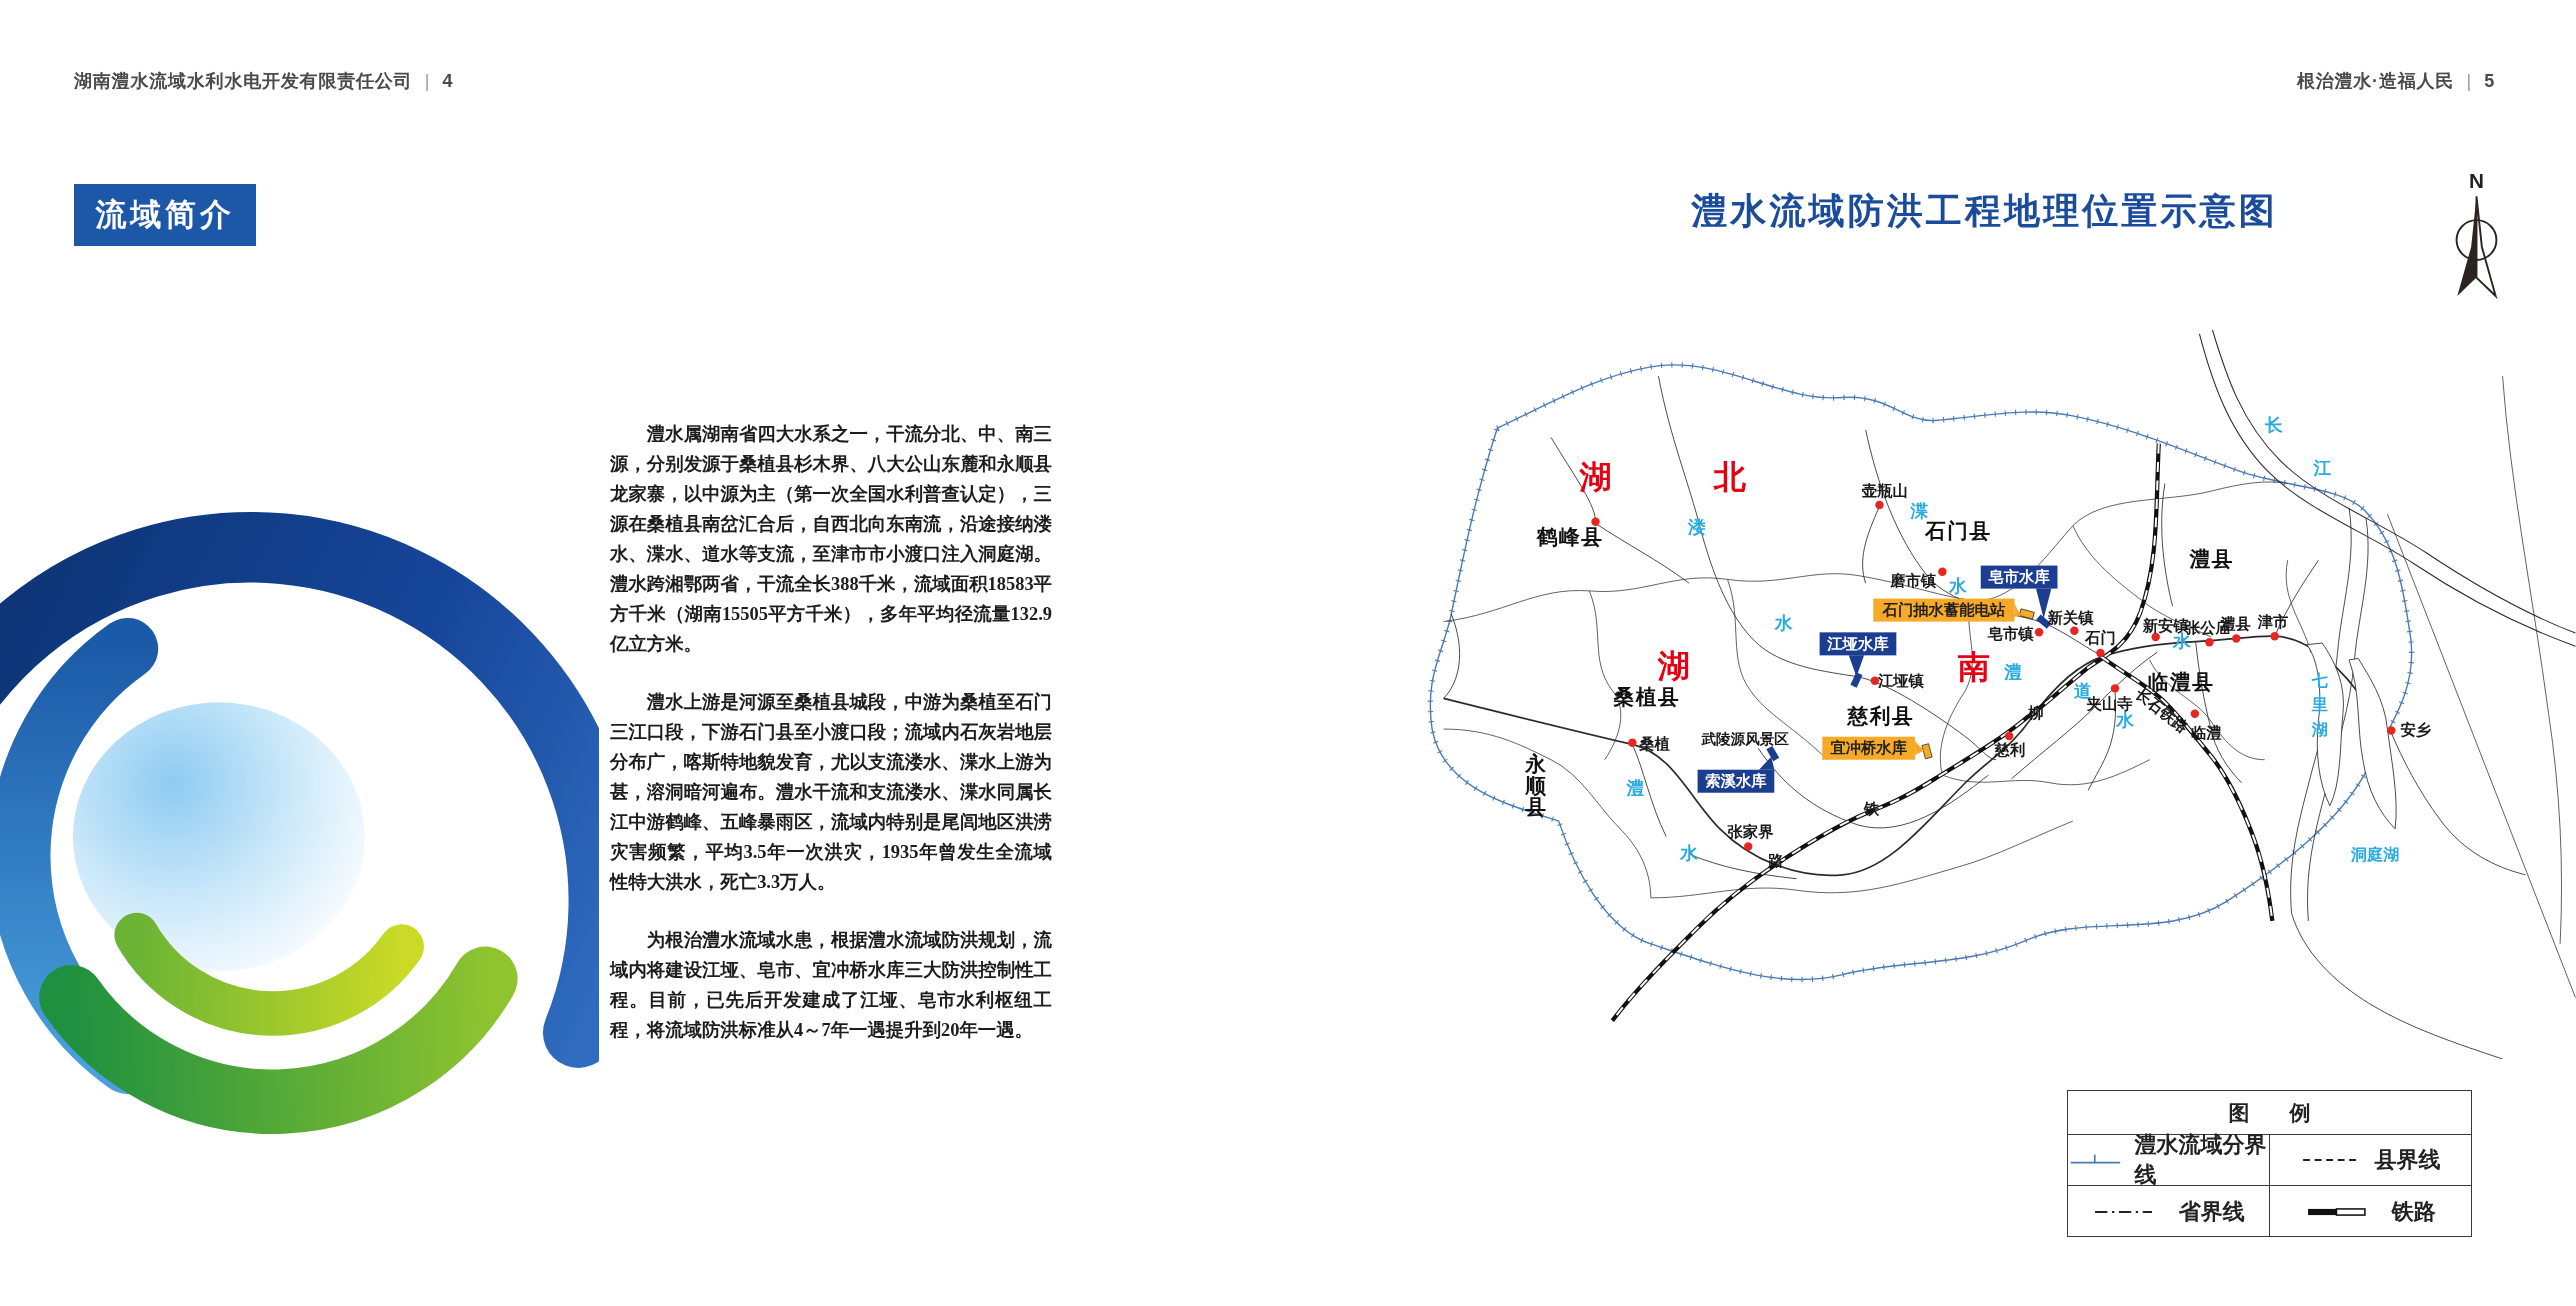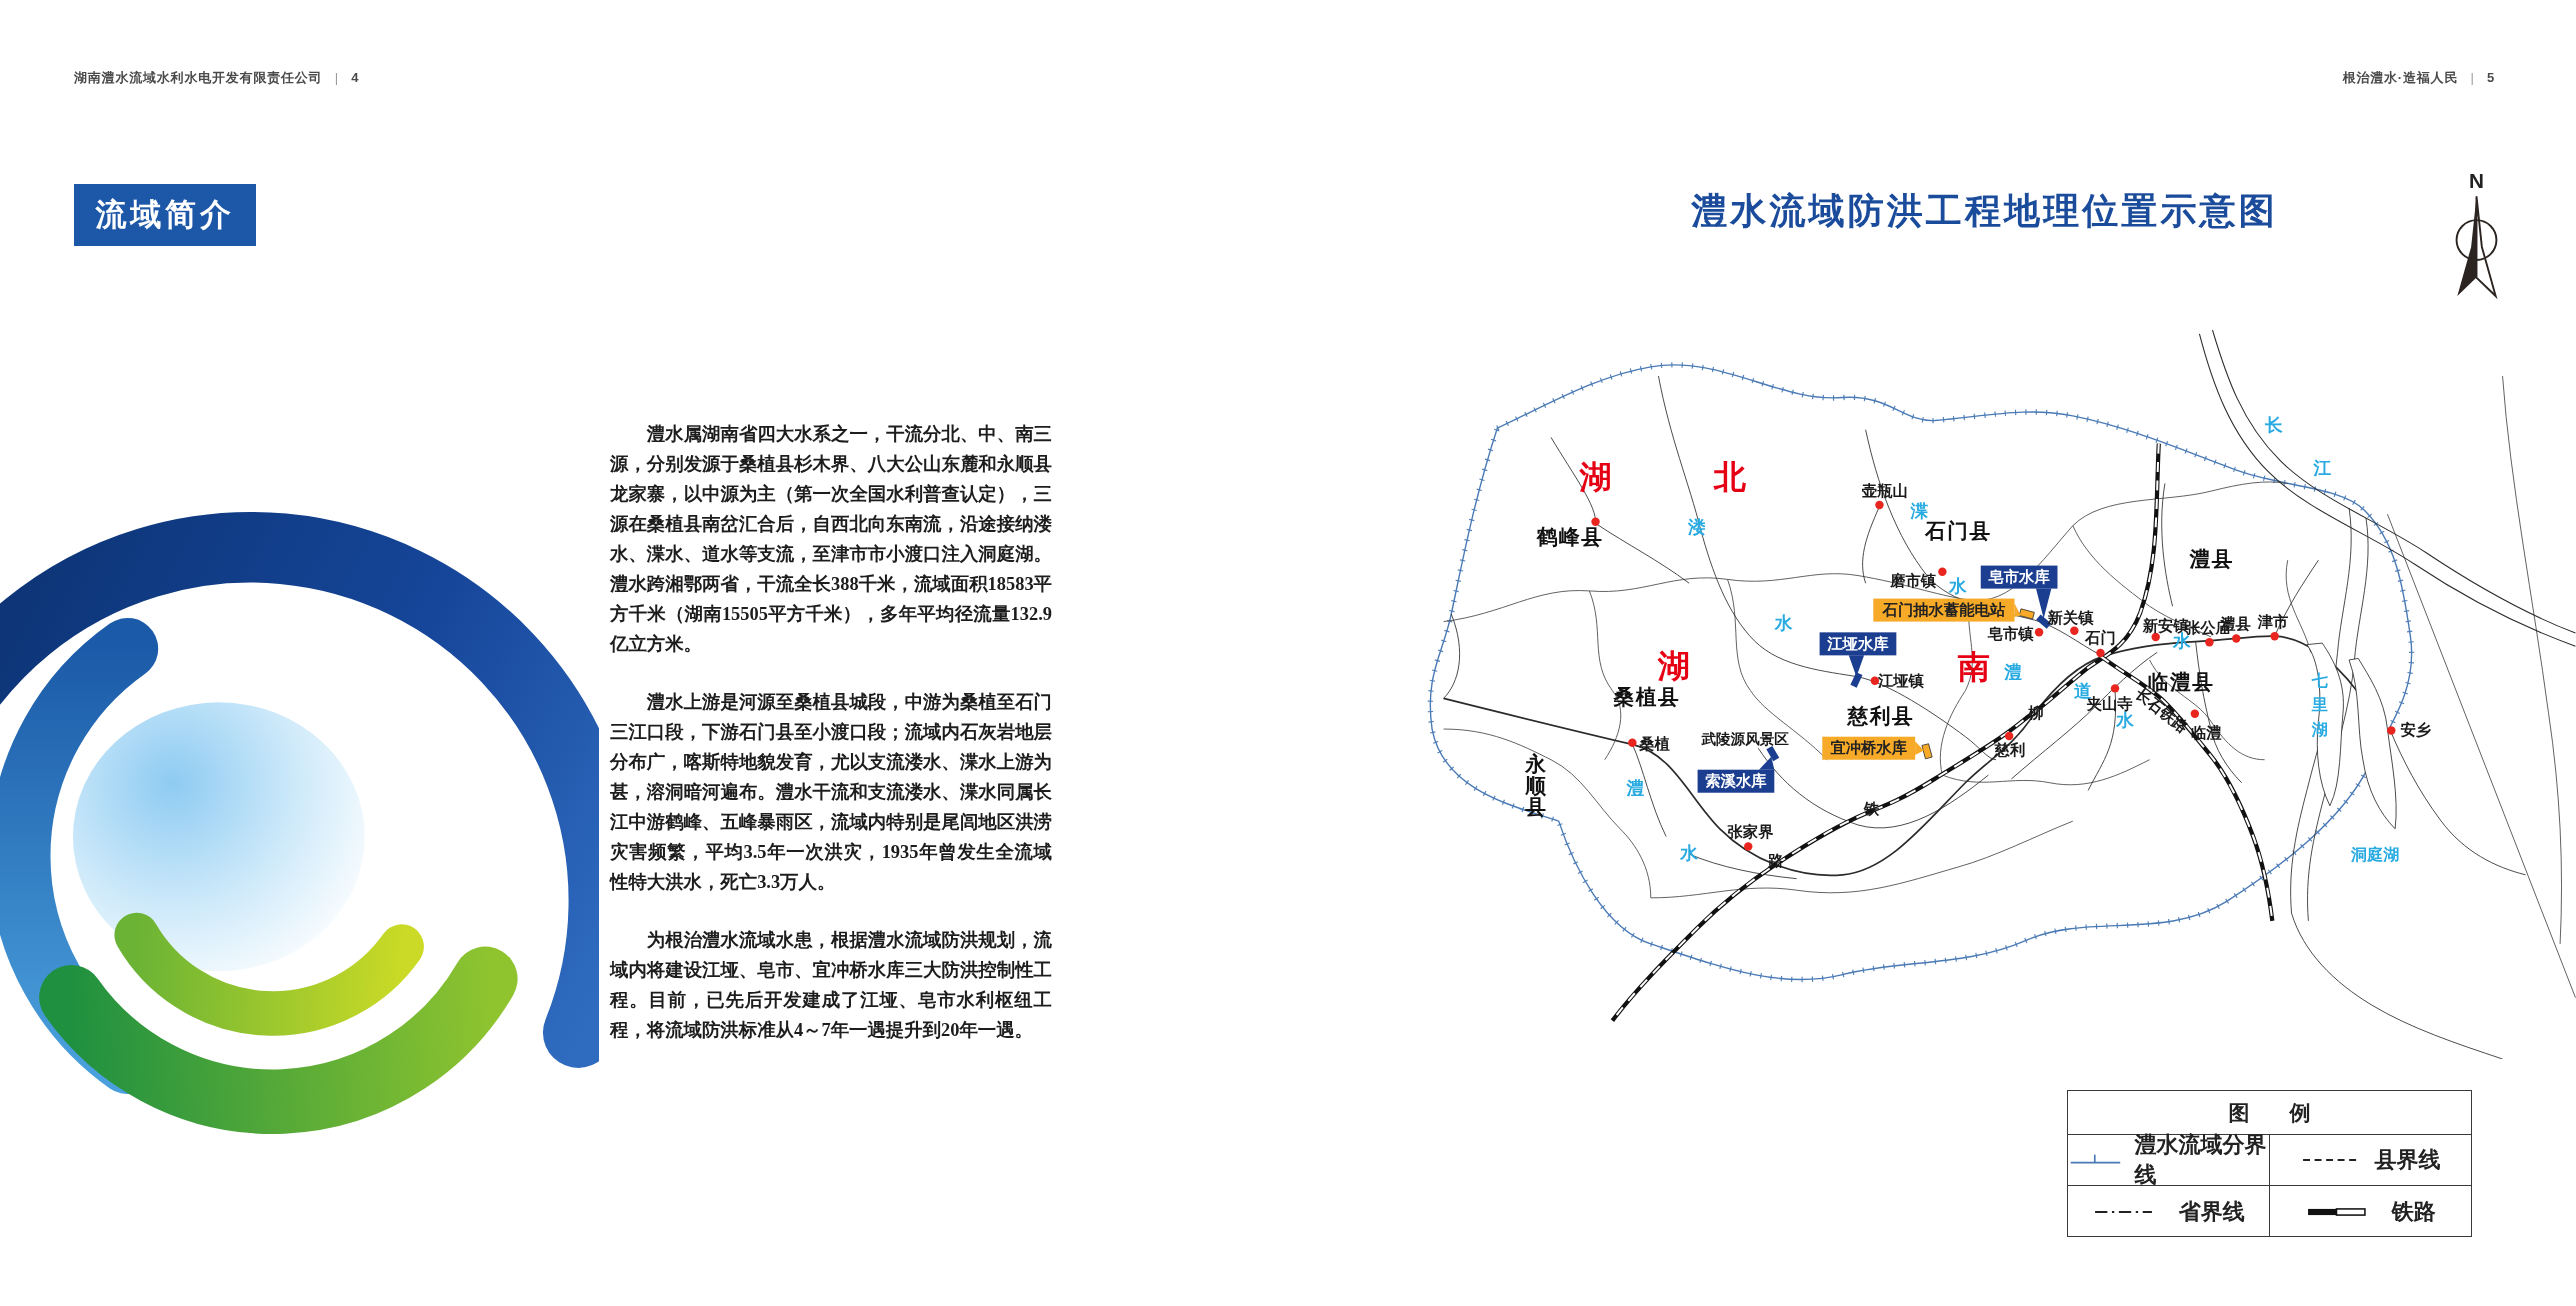--- a/index.html
+++ b/index.html
@@ -1,19 +1,19 @@
 <!DOCTYPE html>
 <html style="font-size:12.3px"><head>
 <meta charset="utf-8">
 <style>
   html,body{margin:0;padding:0;background:#e8e8e8;}
   #canvas{position:relative;width:2576px;height:1306px;background:#ffffff;overflow:hidden;
           font-family:"Liberation Sans",sans-serif;}
   
-  .hdr{position:absolute;top:69px;font-size:13px;font-weight:bold;color:#4a4a4b;letter-spacing:0.8px;white-space:nowrap;}
+  .hdr{position:absolute;top:69px;font-size:18px;font-weight:bold;color:#4a4a4b;letter-spacing:0.8px;white-space:nowrap;}
   #hdr-left{left:74px;}
   #hdr-right{right:81px;}
   .hdr .div{color:#9a9a9a;margin:0 12.3px;font-weight:normal;}
   
   #badge{position:absolute;left:74px;top:174px;background:#1d57a8;color:#fff;
          font-size:31px;font-weight:bold;padding:10px 21.5px;letter-spacing:3.8px;margin-top:10px;}
   
   #body-text{position:absolute;left:610px;top:419px;width:442px;
              font-family:"Liberation Serif",serif;font-weight:bold;font-size:18.4px;
              line-height:30px;color:#1d1d1d;text-align:justify;}

